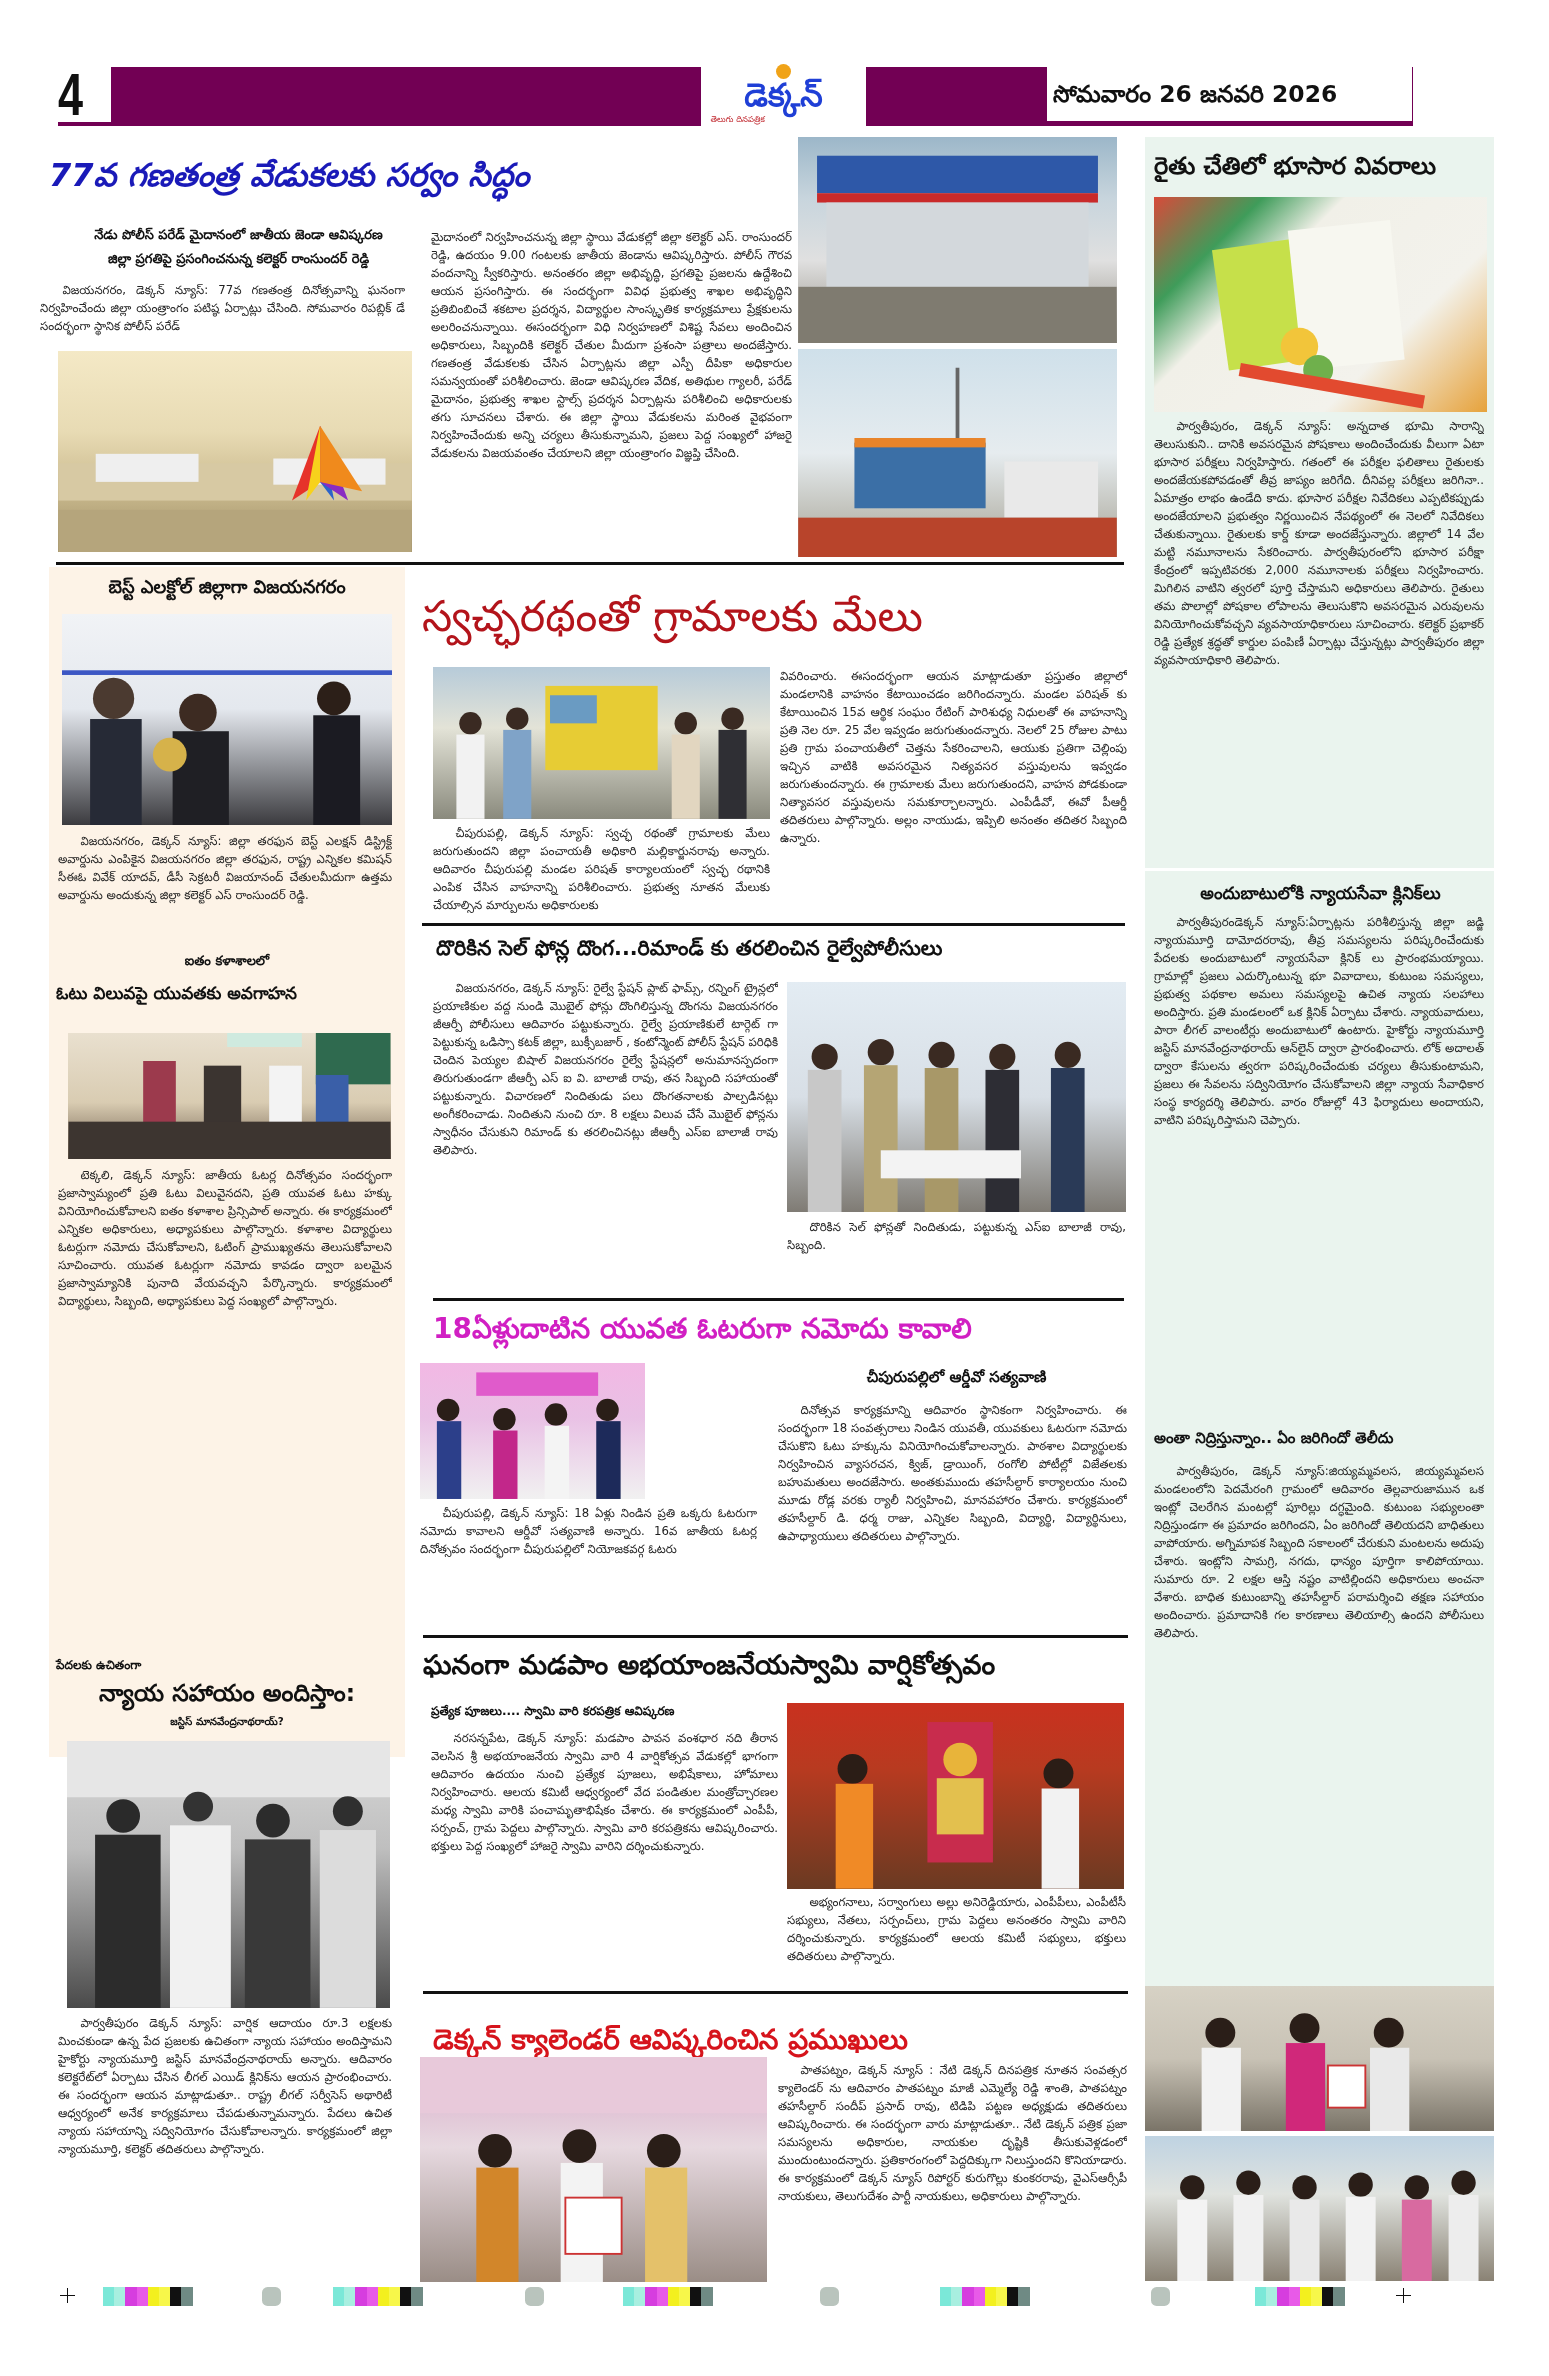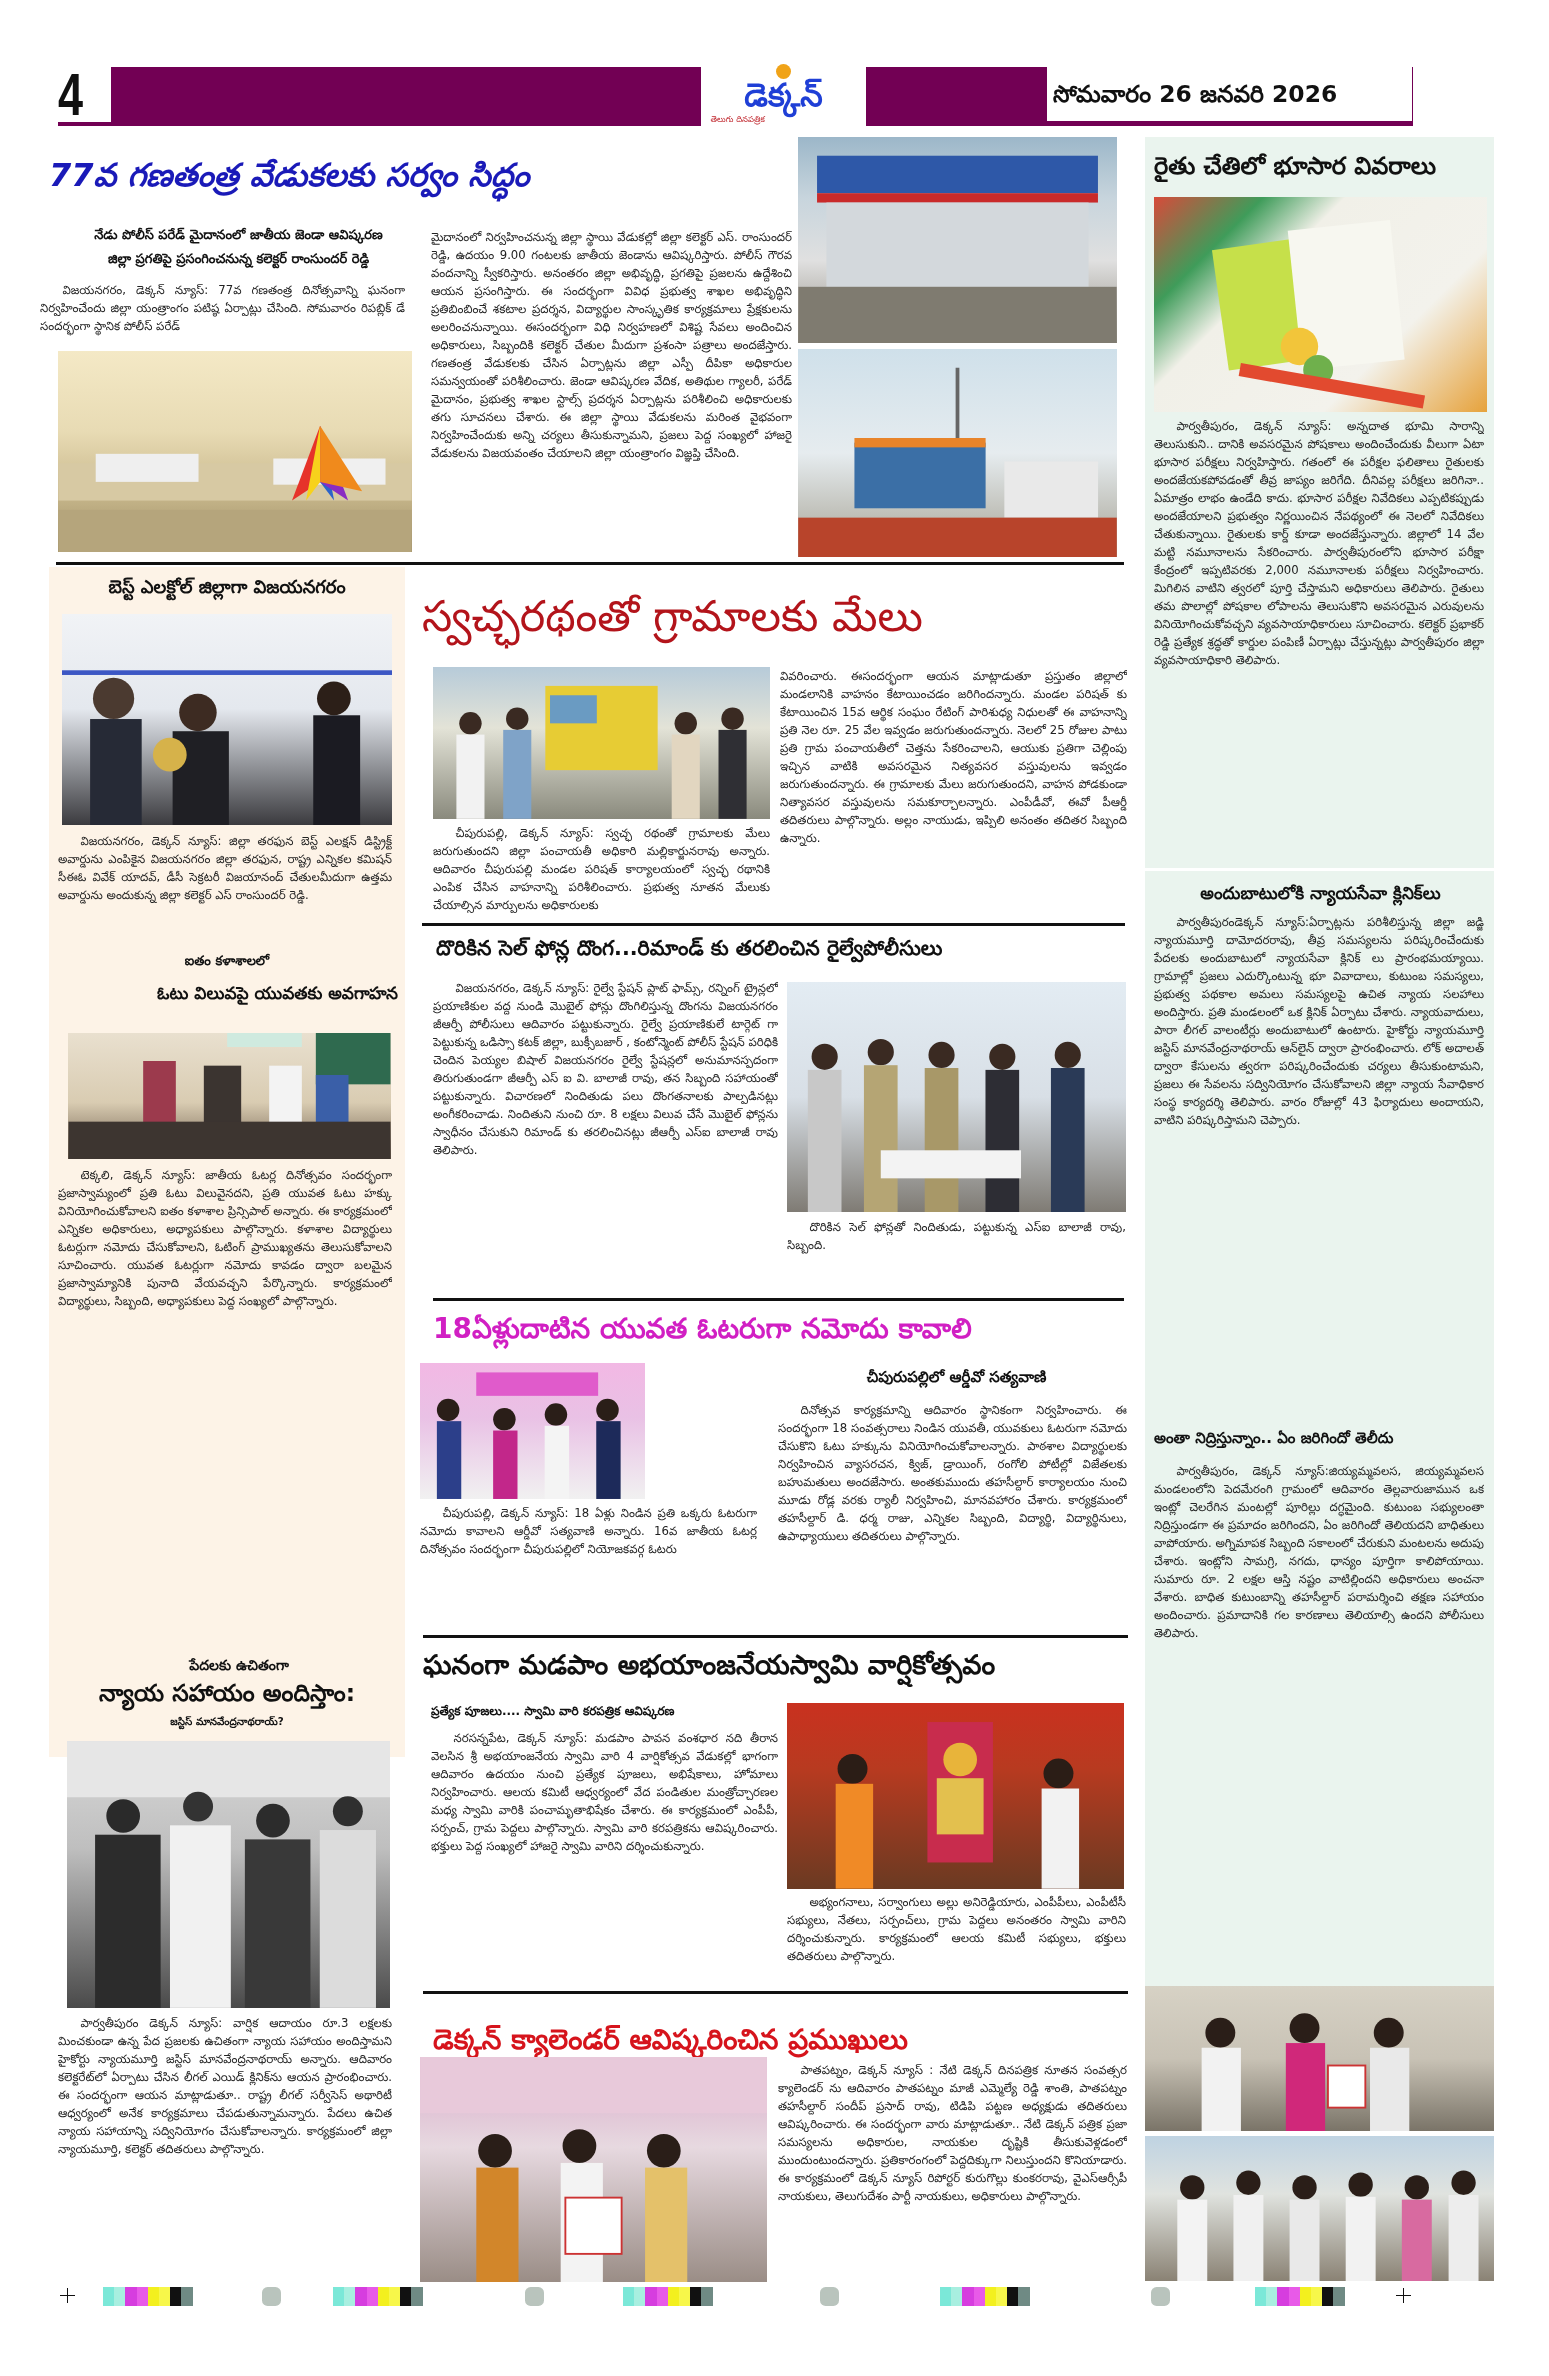--- a/index.html
+++ b/index.html
@@ -123,37 +123,37 @@
     <circle cx="115" cy="150" r="18" fill="#d6b24a"></circle>
     <circle cx="290" cy="90" r="18" fill="#2c1f18"></circle>
     <rect x="268" y="108" width="50" height="117" fill="#1b1b22"></rect>
   </svg>
 </div>
 <div class="abs col-text" style="left:58px; top:832px; width:334px; height:111px;">
     <p>విజయనగరం, డెక్కన్ న్యూస్: జిల్లా తరఫున బెస్ట్ ఎలక్షన్ డిస్ట్రిక్ట్ అవార్డును ఎంపికైన విజయనగరం జిల్లా తరఫున, రాష్ట్ర ఎన్నికల కమిషన్ సీఈఓ వివేక్ యాదవ్, డీసీ సెక్రటరీ విజయానంద్ చేతులమీదుగా ఉత్తమ అవార్డును అందుకున్న జిల్లా కలెక్టర్ ఎస్ రాంసుందర్ రెడ్డి.</p>
   </div>
 
 <div class="abs hd-black" style="left:56px; top:951px; width:342px; font-size:13px; line-height:20.6px; text-align:center;">ఐతం కళాశాలలో</div>
-<div class="abs hd-black" style="left:56px; top:979px; width:342px; font-size:17px; line-height:28px; text-align:right;">ఓటు విలువపై యువతకు అవగాహన</div>
+<div class="abs hd-black" style="left:56px; top:979px; width:342px; font-size:17px; line-height:28px; text-align:left;">ఓటు విలువపై యువతకు అవగాహన</div>
 <div class="abs photo" style="left:68px; top:1033px; width:323px; height:126px; background:linear-gradient(180deg,#e9e0cf 0%,#d9ccb2 55%,#6b5a49 100%);">
   <svg width="323" height="126" viewBox="0 0 345 135">
     <rect x="265" y="0" width="80" height="55" fill="#2f6a4f"></rect>
     <rect x="170" y="0" width="80" height="15" fill="#cfeadf"></rect>
     <rect x="80" y="30" width="35" height="70" fill="#9c3a4d"></rect>
     <rect x="145" y="35" width="40" height="70" fill="#3b3430"></rect>
     <rect x="215" y="35" width="35" height="65" fill="#f3f3f3"></rect>
     <rect x="265" y="45" width="35" height="60" fill="#3a5fa8"></rect>
     <rect x="0" y="95" width="345" height="40" fill="#3d3530"></rect>
   </svg>
 </div>
 <div class="abs col-text" style="left:58px; top:1166px; width:334px; height:478px;">
     <p>టెక్కలి, డెక్కన్ న్యూస్: జాతీయ ఓటర్ల దినోత్సవం సందర్భంగా ప్రజాస్వామ్యంలో ప్రతి ఓటు విలువైనదని, ప్రతి యువత ఓటు హక్కు వినియోగించుకోవాలని ఐతం కళాశాల ప్రిన్సిపాల్ అన్నారు. ఈ కార్యక్రమంలో ఎన్నికల అధికారులు, అధ్యాపకులు పాల్గొన్నారు. కళాశాల విద్యార్థులు ఓటర్లుగా నమోదు చేసుకోవాలని, ఓటింగ్ ప్రాముఖ్యతను తెలుసుకోవాలని సూచించారు. యువత ఓటర్లుగా నమోదు కావడం ద్వారా బలమైన ప్రజాస్వామ్యానికి పునాది వేయవచ్చని పేర్కొన్నారు. కార్యక్రమంలో విద్యార్థులు, సిబ్బంది, అధ్యాపకులు పెద్ద సంఖ్యలో పాల్గొన్నారు.</p>
   </div>
 
-<div class="abs hd-black" style="left:68px; top:1656px; width:342px; font-size:14px; line-height:19px; text-align:center;">పేదలకు ఉచితంగా</div>
+<div class="abs hd-black" style="left:56px; top:1656px; width:342px; font-size:12px; line-height:19px; text-align:left;">పేదలకు ఉచితంగా</div>
 <div class="abs hd-black" style="left:56px; top:1677px; width:342px; font-size:23.4px; line-height:32px; text-align:center;">న్యాయ సహాయం అందిస్తాం:</div>
 <div class="abs hd-black" style="left:56px; top:1713px; width:342px; font-size:10.3px; line-height:17px; text-align:center;">జస్టిస్ మానవేంద్రనాథరాయ్?</div>
 <div class="abs photo" style="left:67px; top:1741px; width:323px; height:267px; background:linear-gradient(180deg,#d9d9d9 0%,#bfbfbf 40%,#4a4a4a 100%);">
   <svg width="323" height="267" viewBox="0 0 345 285">
     <rect x="0" y="0" width="345" height="60" fill="#e6e6e6"></rect>
     <circle cx="60" cy="80" r="18" fill="#2a2a2a"></circle>
     <circle cx="140" cy="70" r="16" fill="#333"></circle>
     <circle cx="220" cy="85" r="18" fill="#2c2c2c"></circle>
     <circle cx="300" cy="75" r="16" fill="#2f2f2f"></circle>
     <rect x="30" y="100" width="70" height="185" fill="#2c2c2c"></rect>

